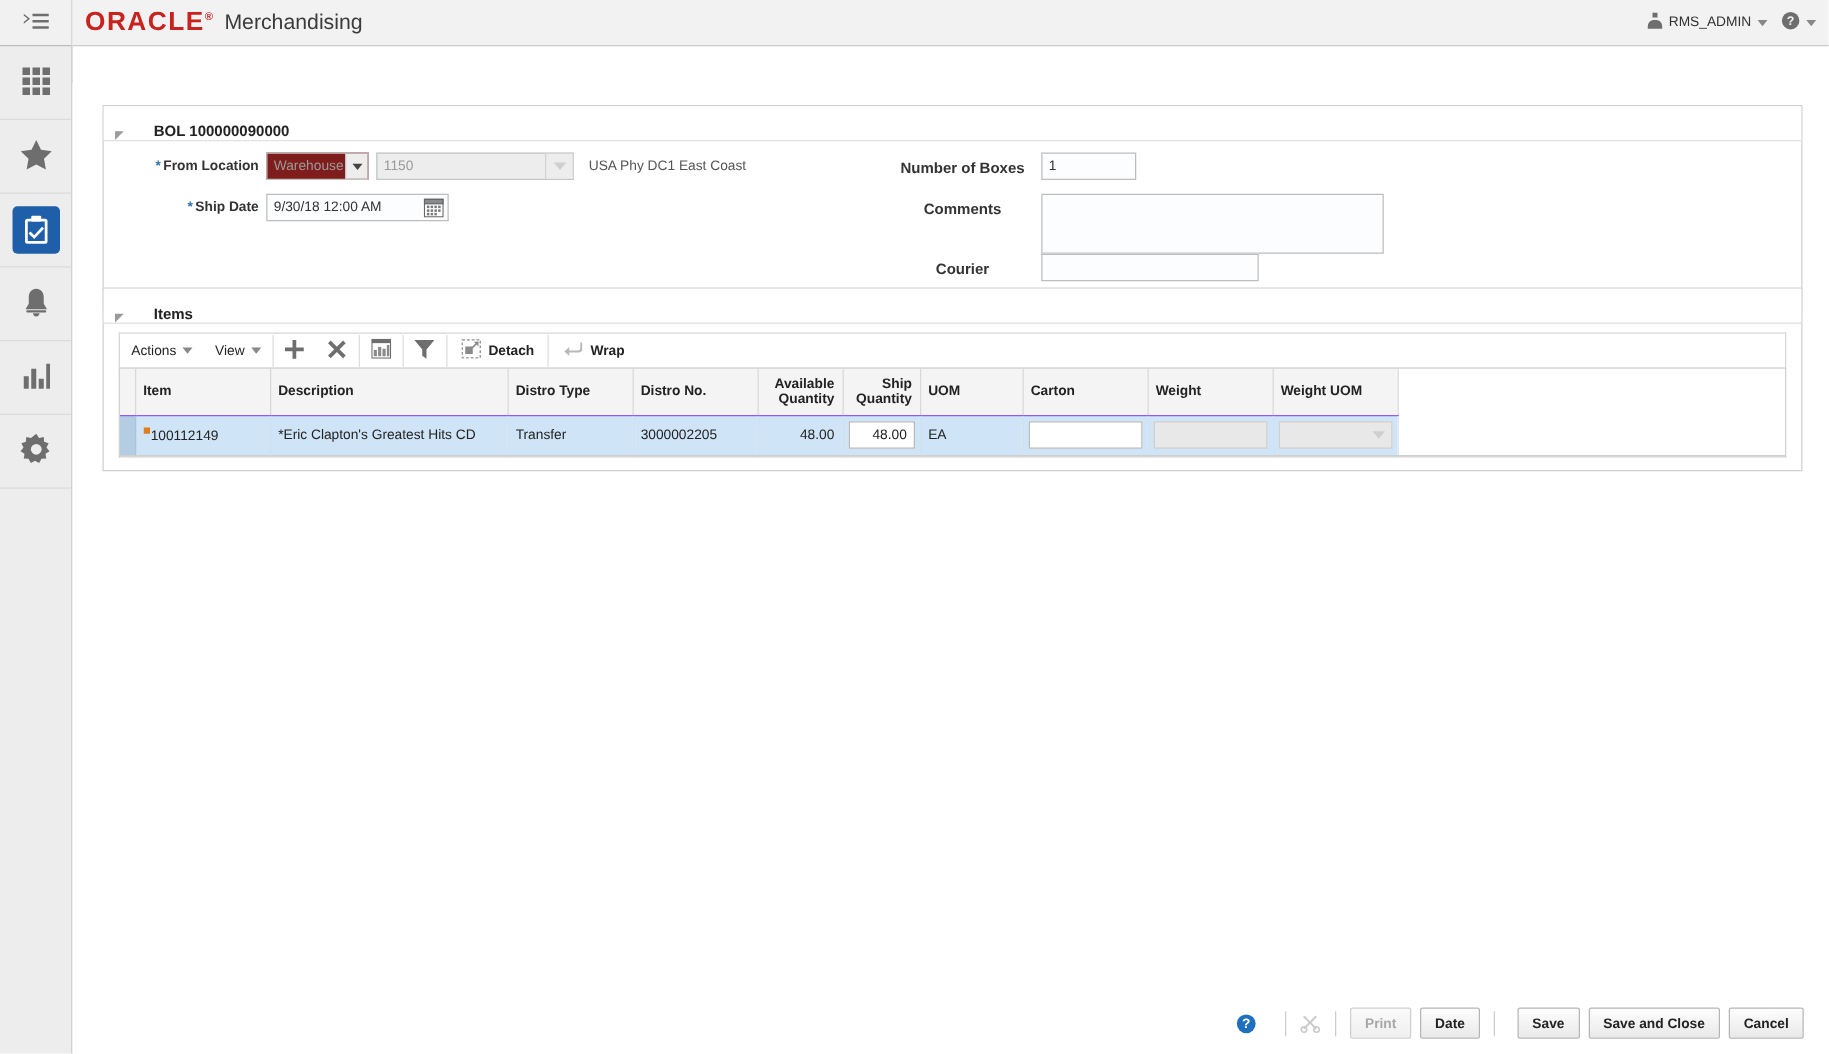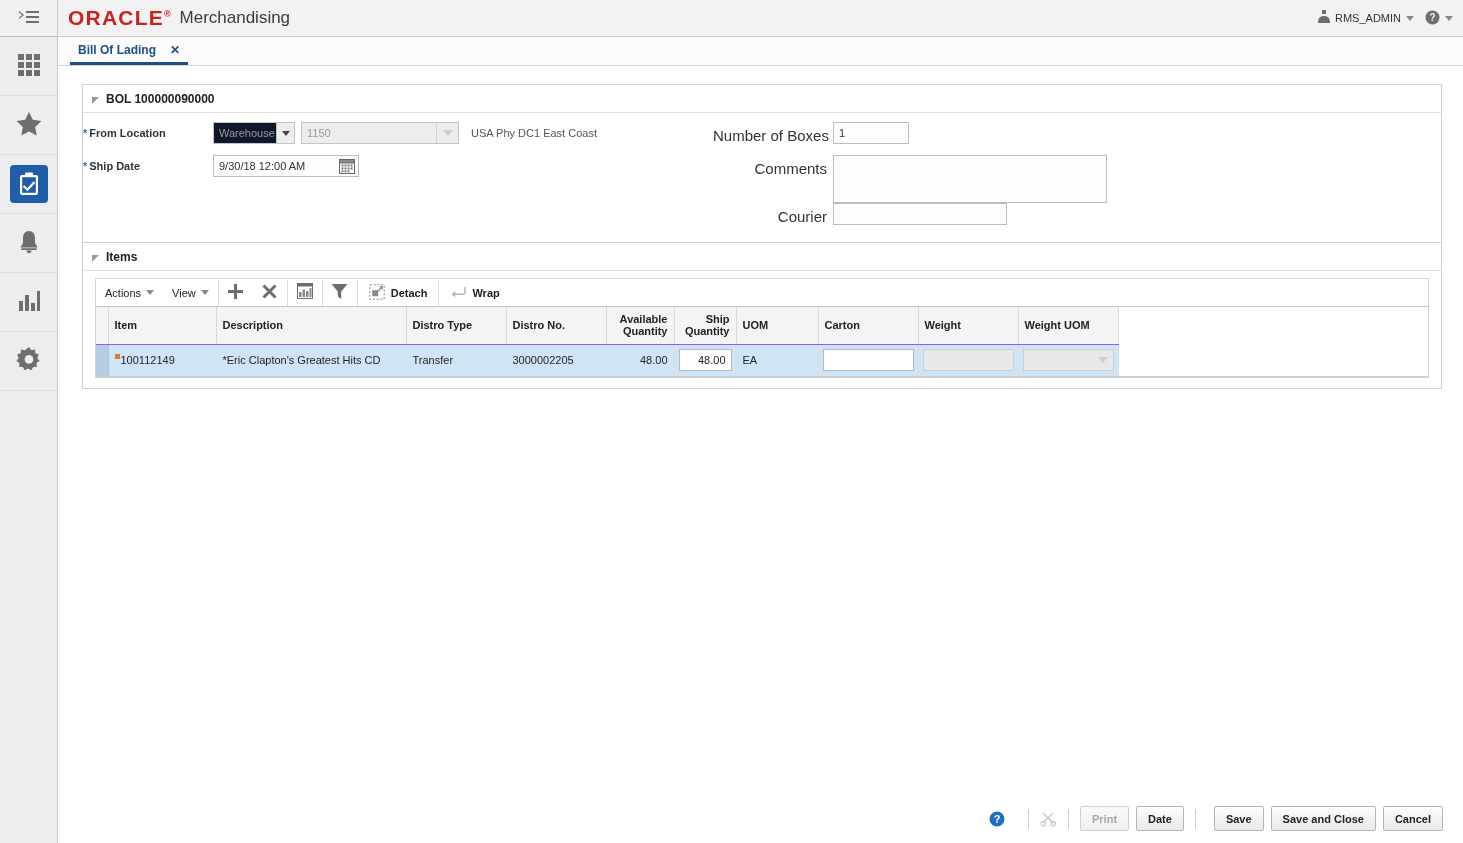--- a/index.html
+++ b/index.html
@@ -112,51 +112,51 @@
   .panel {
     position: absolute;
     left: 24px; top: 18px;
     width: 1360px;
     border: 1px solid #cfcfcf;
     background: #ffffff;
   }
 
   .panel-header {
     height: 28px;
-    display: flex; align-items: center;
+    display: flex; align-items: flex-end;
     padding-left: 9px;
-    gap: 7px;
+    gap: 24px;
     border-bottom: 1px solid #e0e0e0;
     background: #ffffff;
   }
   .disc {
     width: 0; height: 0;
     border-left: 7px solid #9a9a9a;
     border-bottom: 7px solid transparent;
     border-top: 0;
     transform: rotate(0deg);
     margin-top: 3px;
   }
   .panel-title { font-size: 12px; font-weight: bold; color: #222222; }
 
   
   .form-body { padding: 9px 0 14px 0; position: relative; height: 135px; }
   .frow { display: flex; align-items: flex-start; height: 33px; }
   .flabel {
-    width: 130px; text-align: left;
+    width: 130px; text-align: right;
     font-size: 11px; font-weight: bold; color: #333333;
     padding-top: 5px; padding-right: 6px;
     white-space: nowrap;
   }
   .req { color: #2c6fb0; font-size: 11px; margin-right: 2px; }
 
   .sel-ro {
     width: 82px; height: 22px;
     border: 1px solid #c4c4c4;
-    background: #0f172a;
+    background: #7f1d1d;
     color: #9a9a9a;
     font-size: 11px;
     display: flex; align-items: center;
     padding-left: 5px;
     position: relative;
   }
   .sel-btn {
     position: absolute; right: 0; top: 0;
     width: 18px; height: 20px;
     background: #ededed;
@@ -213,37 +213,37 @@
   .date-wrap .txt-in { width: 146px; padding-right: 26px; }
   .cal-btn {
     position: absolute; right: 3px; top: 2px;
     width: 18px; height: 18px;
     display: flex; align-items: center; justify-content: center;
     cursor: pointer;
   }
 
   .right-col { position: absolute; left: 630px; top: 9px; }
   .rlabel {
-    width: 120px; text-align: right;
-    font-size: 15px; font-weight: normal; color: #333333;
+    width: 120px; text-align: center;
+    font-size: 12px; font-weight: bold; color: #333333;
     padding-top: 5px; padding-right: 6px;
     white-space: nowrap;
   }
   .comments-ta {
     width: 274px; height: 48px;
     border: 1px solid #bdbdbd;
     background: #fcfdff;
     resize: none;
     font-family: "Liberation Sans", sans-serif;
     font-size: 11px;
     padding: 3px 5px;
   }
 
   
-  .items-panel { top: 176px; }
+  .items-panel { top: 164px; }
   .tbl-toolbar {
     margin: 7px 12px 0 12px;
     height: 28px;
     border: 1px solid #d6d6d6;
     border-bottom: none;
     background: #ffffff;
     display: flex; align-items: center;
   }
   .tb-menu {
     display: flex; align-items: center; gap: 5px;
@@ -472,26 +472,20 @@
       <span style="margin-left:6px;">
         <svg width="15" height="15" viewBox="0 0 15 15">
           <circle cx="7.5" cy="7.5" r="7" fill="#6e6e6e"></circle>
           <text x="7.5" y="11" font-size="10" font-family="Liberation Sans, sans-serif" fill="#f2f2f2" text-anchor="middle" font-weight="bold">?</text>
         </svg>
       </span>
       <span class="caret-dn"></span>
     </div>
   </div>
 
-  <div class="tabstrip">
-    <div class="tab">
-      <span>Bill Of Lading</span>
-      <span class="tab-close">✕</span>
-    </div>
-  </div>
 
   <div class="content">
 
     <div class="panel">
       <div class="panel-header">
         <span class="disc"></span>
         <span class="panel-title">BOL 100000090000</span>
       </div>
 
       <div class="form-body">

